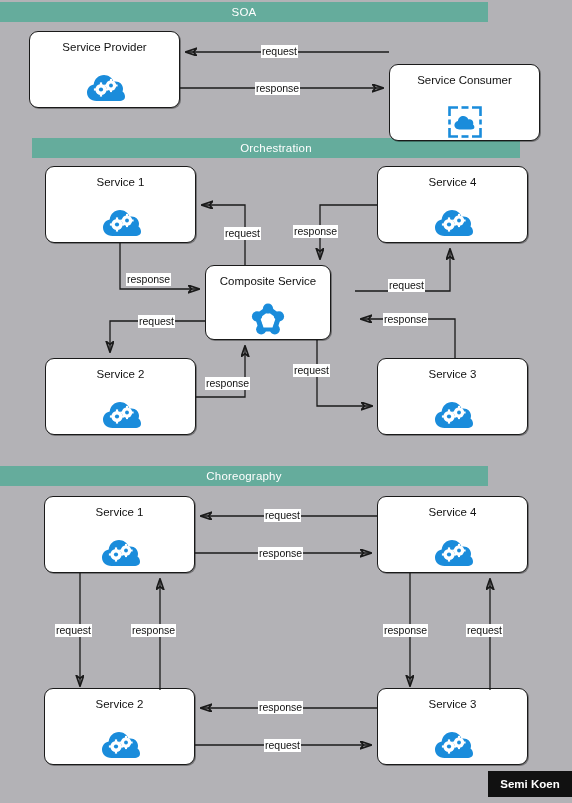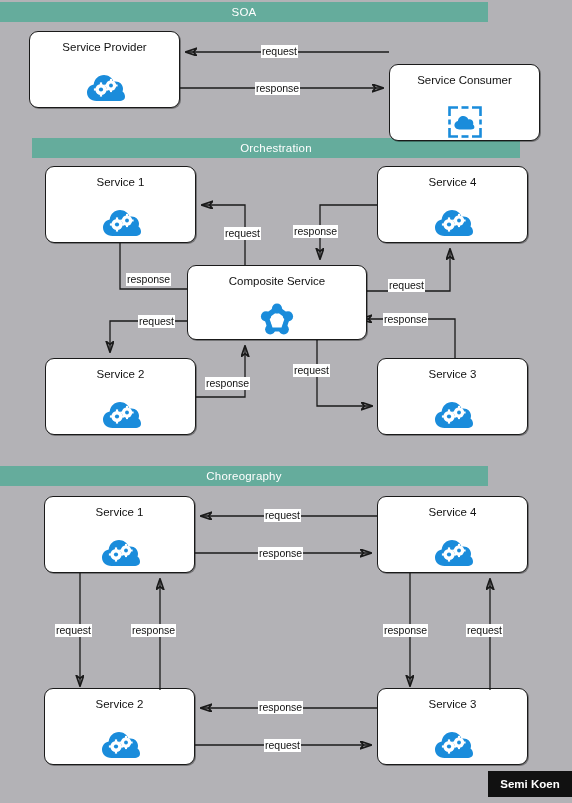--- a/index.html
+++ b/index.html
@@ -175,21 +175,21 @@
         <g fill="#ffffff">
             <rect x="25" y="6.9" width="2" height="2.8"></rect>
             <rect x="25" y="17.3" width="2" height="2.8"></rect>
         <rect x="19.4" y="12.5" width="2.8" height="2"></rect>
             <rect x="29.8" y="12.5" width="2.8" height="2"></rect>
           </g>
       </svg>
     </div>
   </div>
 
-  <div class="node" style="left:187px;top:265px;width:180px;height:75px;z-index:5;">
+  <div class="node" style="left:205px;top:265px;width:126px;height:75px;z-index:5;">
     <div class="title">Composite Service</div>
     <div class="ico" style="top:37px;">
       <svg width="34" height="34" viewBox="0 0 34 34">
         <g fill="#1a8cdb">
           <path d="M17 5.5 L27.6 13.2 L23.6 25.7 L10.4 25.7 L6.4 13.2 Z" fill="none" stroke="#1a8cdb" stroke-width="5.4"></path>
           <circle cx="17" cy="5.6" r="5.1"></circle>
             <circle cx="28" cy="13.4" r="5.1"></circle>
           <circle cx="23.8" cy="26.3" r="5.1"></circle>
             <circle cx="10.2" cy="26.3" r="5.1"></circle>
           <circle cx="6" cy="13.4" r="5.1"></circle>

